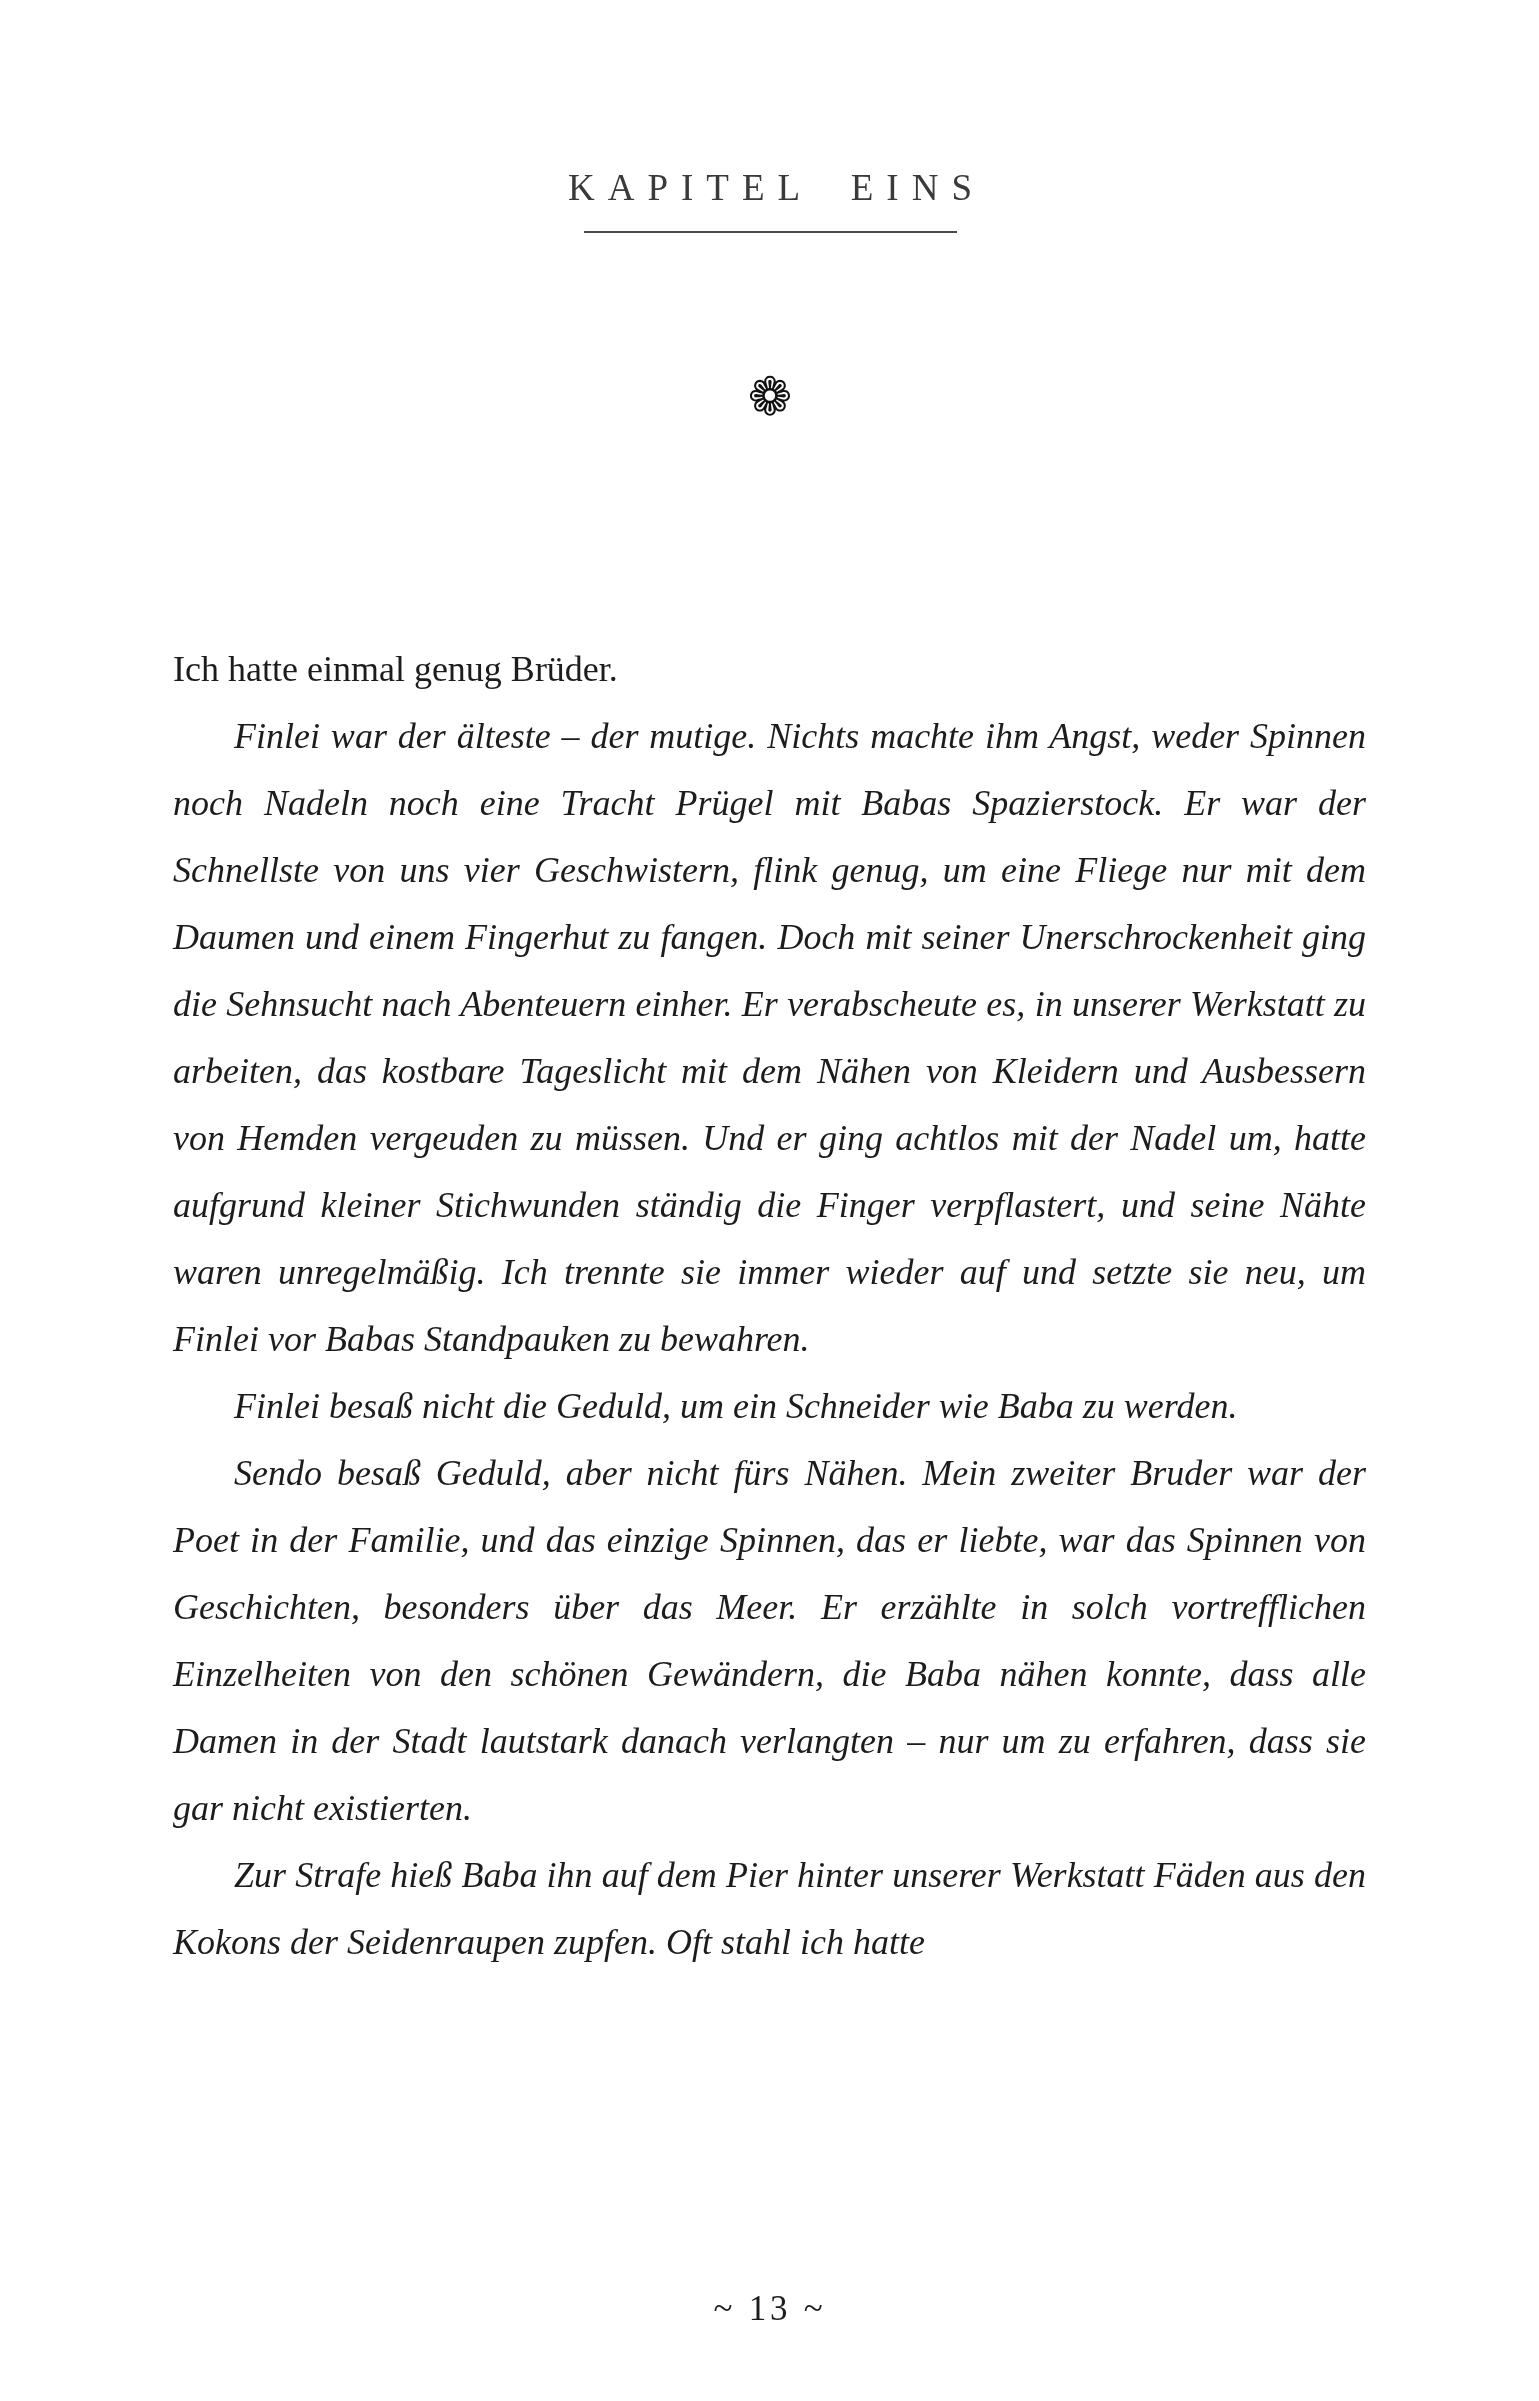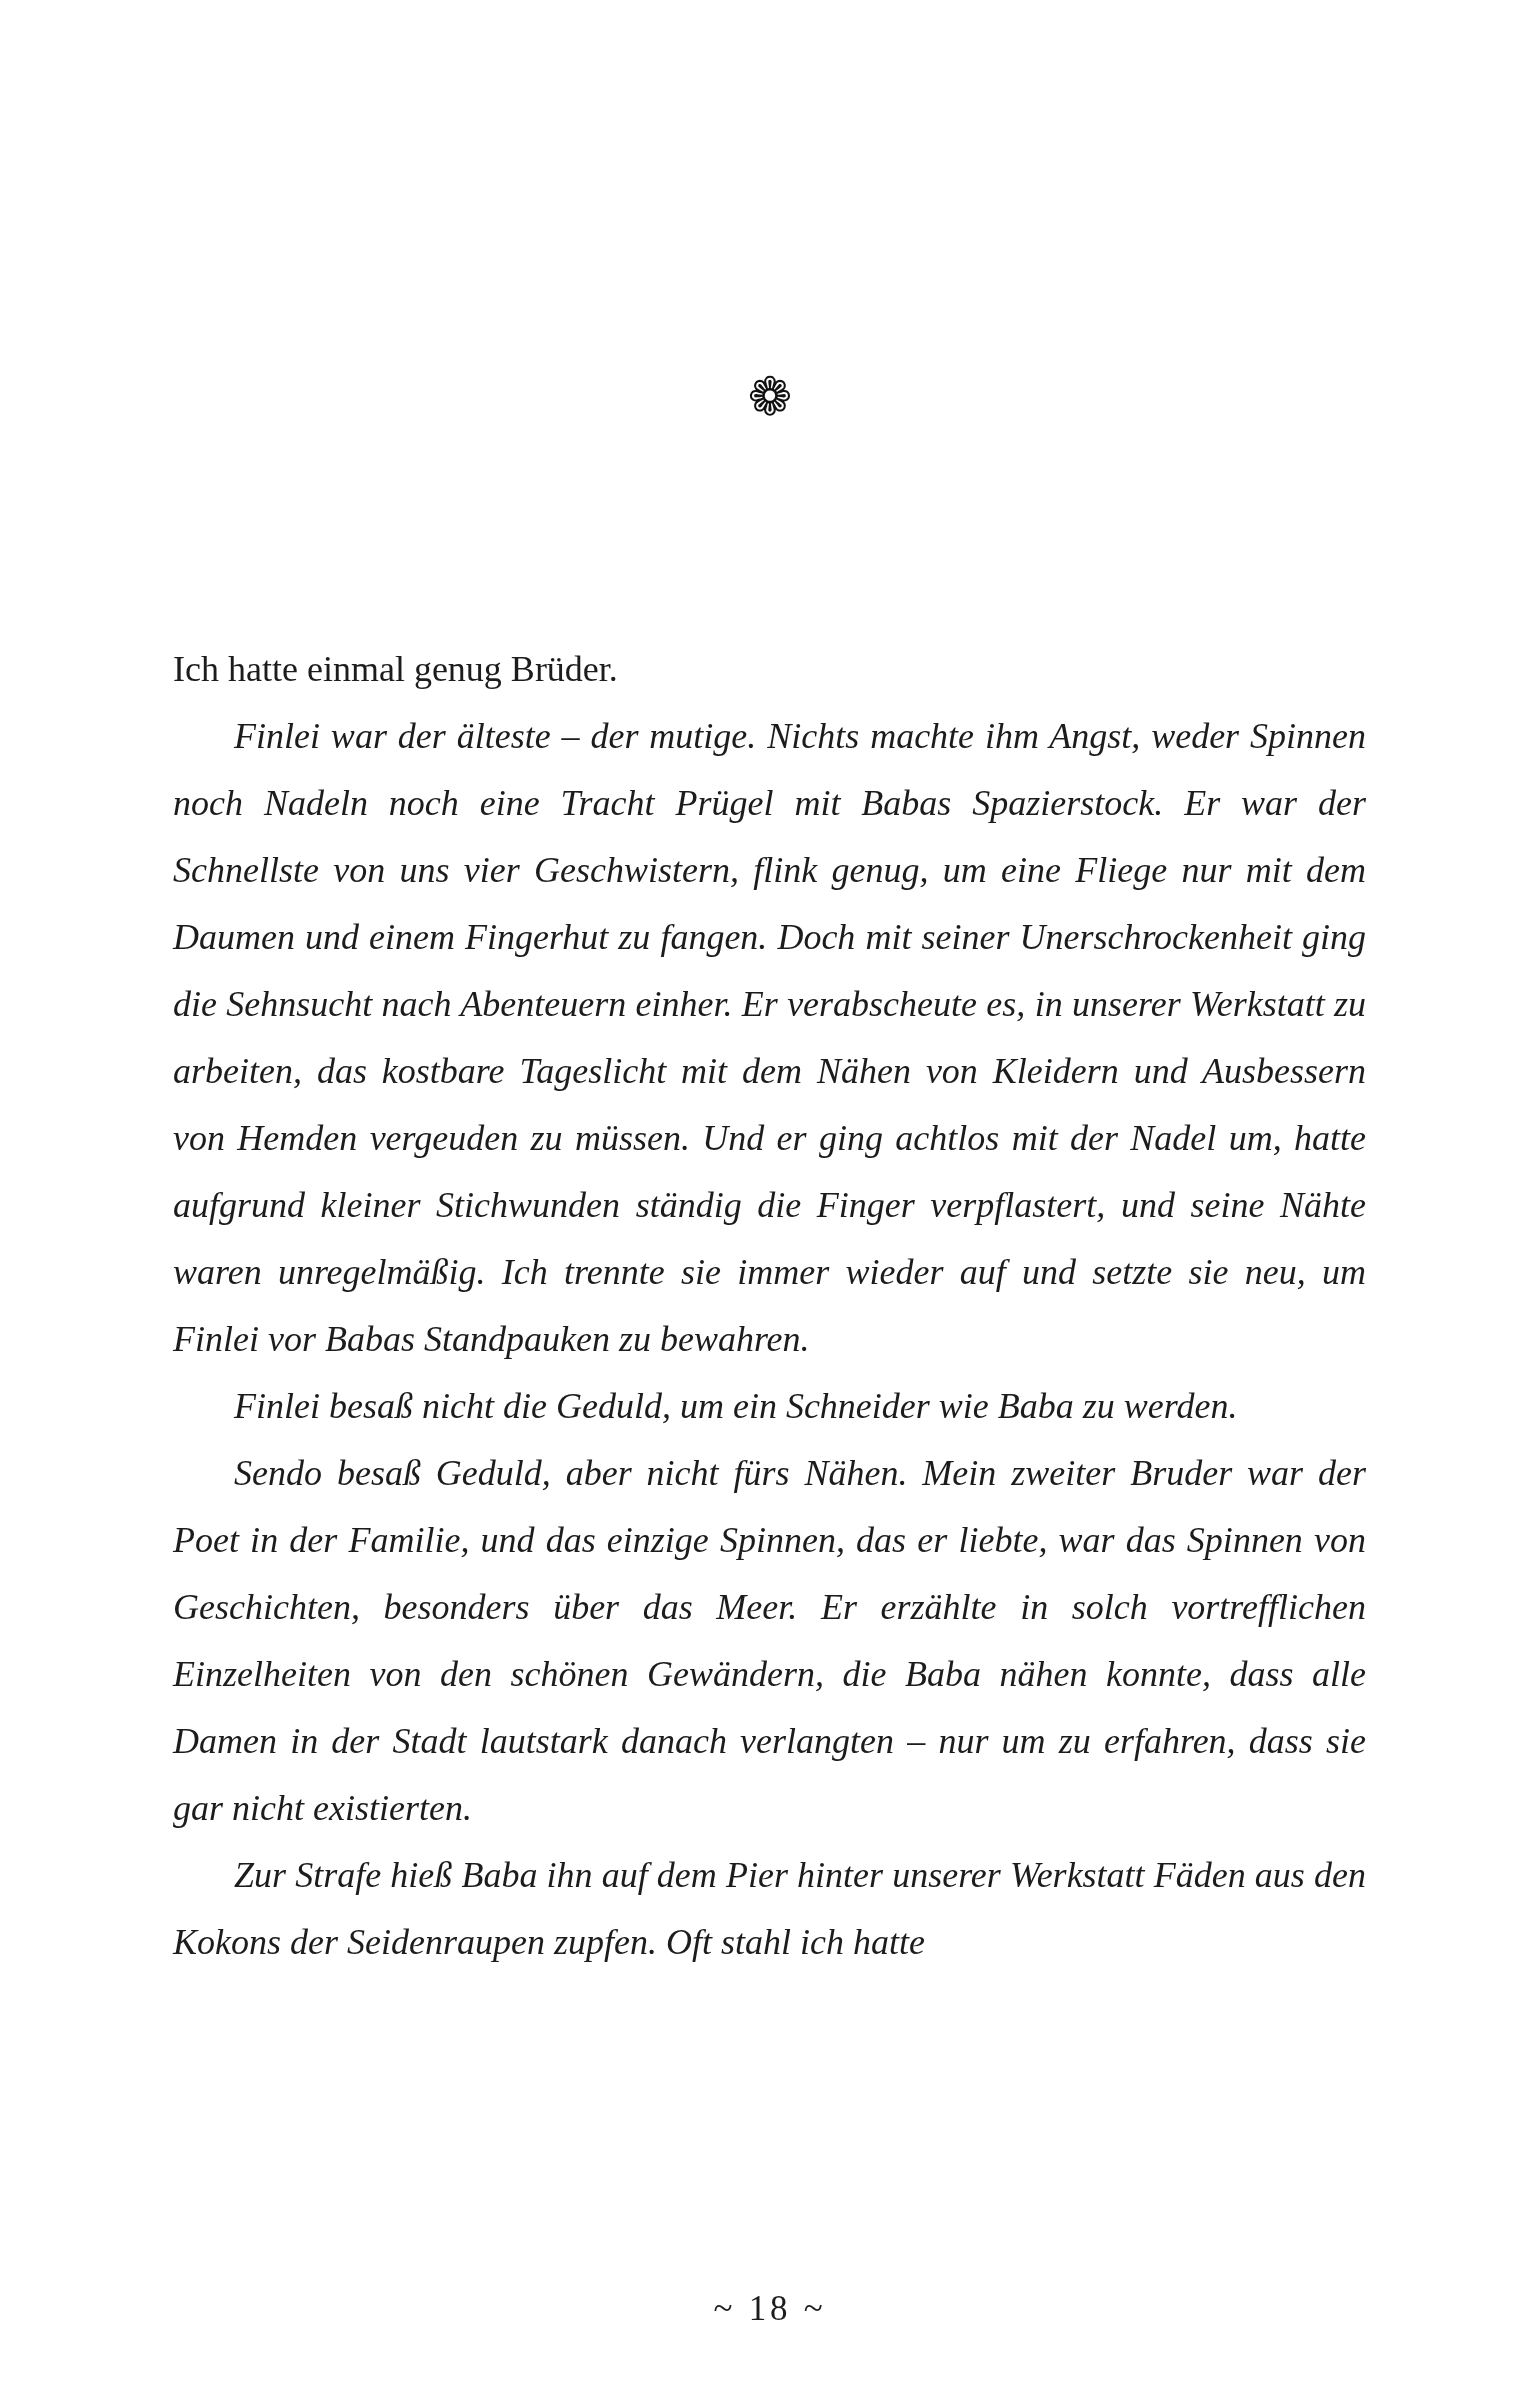--- a/index.html
+++ b/index.html
@@ -83,29 +83,33 @@
     font-size: 35px;
     color: #1c1c1c;
     letter-spacing: 3.8px;
   }
 </style>
 </head>
 <body>
 
 <div class="page">
 
+  <header class="chapter-header">
+    <h1 class="chapter-title">KAPITEL EINS</h1>
+    <div class="chapter-rule"></div>
+  </header>
 
   <div class="ornament">❁</div>
 
   <main class="body-text">
     <p class="para">Ich hatte einmal genug Brüder.</p>
     <p class="para indent">Finlei war der älteste – der mutige. Nichts machte ihm Angst, weder Spinnen noch Nadeln noch eine Tracht Prügel mit Babas Spazierstock. Er war der Schnellste von uns vier Geschwistern, flink genug, um eine Fliege nur mit dem Daumen und einem Fingerhut zu fangen. Doch mit seiner Unerschrockenheit ging die Sehnsucht nach Abenteuern einher. Er verabscheute es, in unserer Werkstatt zu arbeiten, das kostbare Tageslicht mit dem Nähen von Kleidern und Ausbessern von Hemden vergeuden zu müssen. Und er ging achtlos mit der Nadel um, hatte aufgrund kleiner Stichwunden ständig die Finger verpflastert, und seine Nähte waren unregelmäßig. Ich trennte sie immer wieder auf und setzte sie neu, um Finlei vor Babas Standpauken zu bewahren.</p>
     <p class="para indent">Finlei besaß nicht die Geduld, um ein Schneider wie Baba zu werden.</p>
     <p class="para indent">Sendo besaß Geduld, aber nicht fürs Nähen. Mein zweiter Bruder war der Poet in der Familie, und das einzige Spinnen, das er liebte, war das Spinnen von Geschichten, besonders über das Meer. Er erzählte in solch vortrefflichen Einzelheiten von den schönen Gewändern, die Baba nähen konnte, dass alle Damen in der Stadt lautstark danach verlangten – nur um zu erfahren, dass sie gar nicht existierten.</p>
     <p class="para indent">Zur Strafe hieß Baba ihn auf dem Pier hinter unserer Werkstatt Fäden aus den Kokons der Seidenraupen zupfen. Oft stahl ich hatte</p>
   </main>
 
   <footer class="page-footer">
-    <span class="page-number">~ 18 ~</span>
+    <span class="page-number">~ 13 ~</span>
   </footer>
 
 </div>
 
 
 </body></html>

